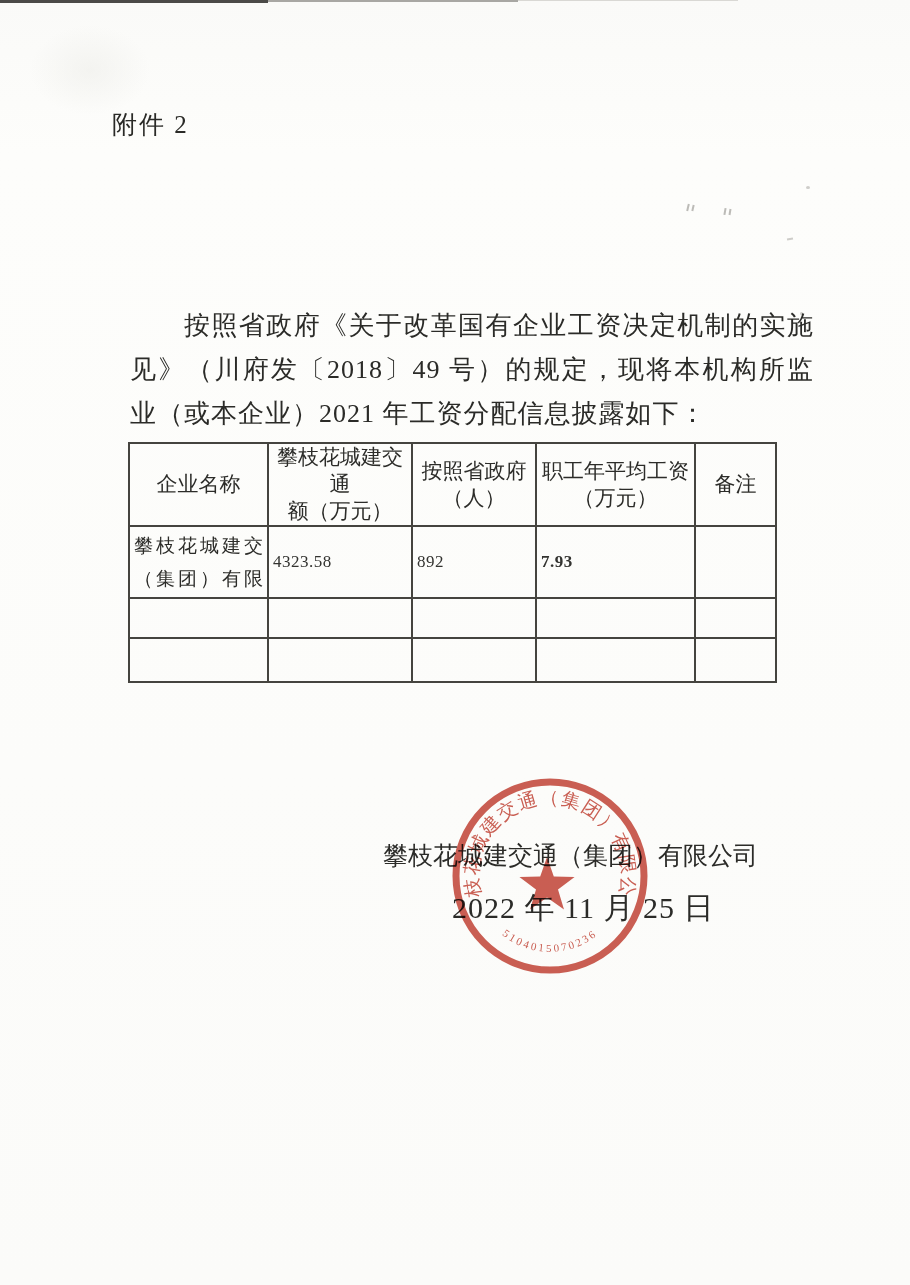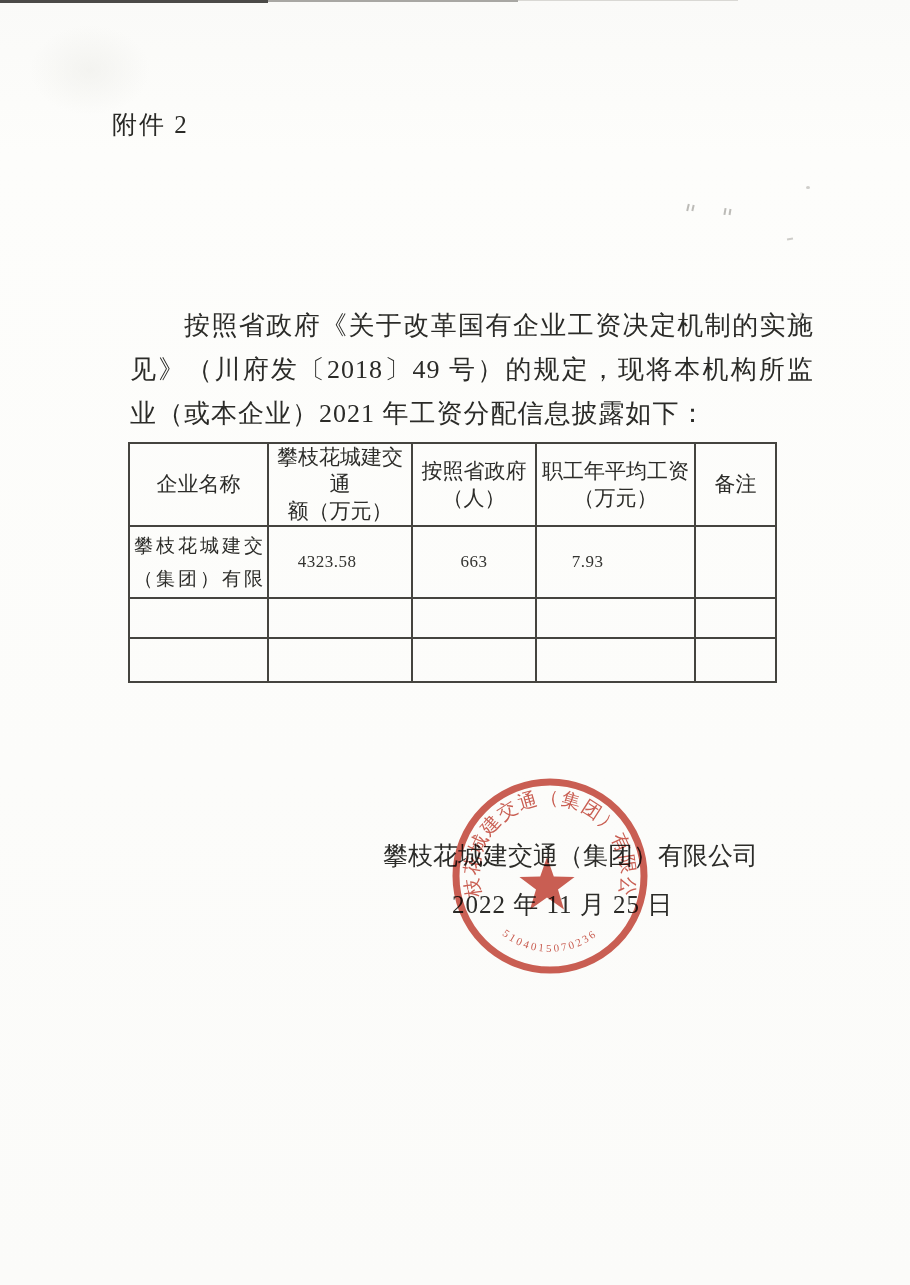--- a/index.html
+++ b/index.html
@@ -52,31 +52,31 @@
     vertical-align:middle;
     overflow:hidden;
   }
   tr.hdr{height:52px;}
   tr.r1{height:72px;}
   tr.r2{height:40px;}
   tr.r3{height:44px;}
   .hdr th{font-size:21px;line-height:27px;text-align:center;color:#2c2c29;}
   .company-cell{font-size:19px;color:#2c2c29;vertical-align:middle;}
   .company-cell .cline{height:33px;line-height:33px;text-align:justify;text-align-last:justify;overflow:hidden;}
-  .num-cell{font-size:17px;text-align:center;color:#333330;letter-spacing:0.5px;}
-  .num-cell.shift-left{padding-right:60px;}
+  .num-cell{font-size:17px;color:#333330;letter-spacing:0.5px;}
+  .num-cell.shift-left{padding-right:60px;font-weight:bold;}
   .num-cell.shift-left2{padding-right:30px;}
 
   .signature{
     position:absolute;left:383px;top:839px;
     font-size:25px;letter-spacing:0px;color:#2b2b28;white-space:nowrap;
   }
   .sig-date{
     position:absolute;left:452px;top:888px;
-    font-size:25px;color:#2b2b28;white-space:nowrap;letter-spacing:1px;
+    font-size:30px;color:#2b2b28;white-space:nowrap;letter-spacing:1px;
   }
   .stamp{
     position:absolute;left:445px;top:771px;width:210px;height:210px;
     mix-blend-mode:multiply;opacity:.88;
   }
   .stamp text{font-family:"Liberation Serif","DejaVu Serif",serif;}
 </style>
 </head>
 <body>
 
@@ -133,21 +133,21 @@
         <div>备注</div>
         <div></div>
       </th>
     </tr>
     <tr class="r1">
       <td class="company-cell">
         <div class="cline">攀枝花城建交通</div>
         <div class="cline">（集团）有限公司</div>
       </td>
       <td class="num-cell shift-left2">4323.58</td>
-      <td class="num-cell">663</td>
+      <td class="num-cell">892</td>
       <td class="num-cell shift-left">7.93</td>
       <td class="num-cell"></td>
     </tr>
     <tr class="r2">
       <td class="company-cell">
         <div></div>
       </td>
       <td class="num-cell"></td>
       <td class="num-cell"></td>
       <td class="num-cell"></td>

